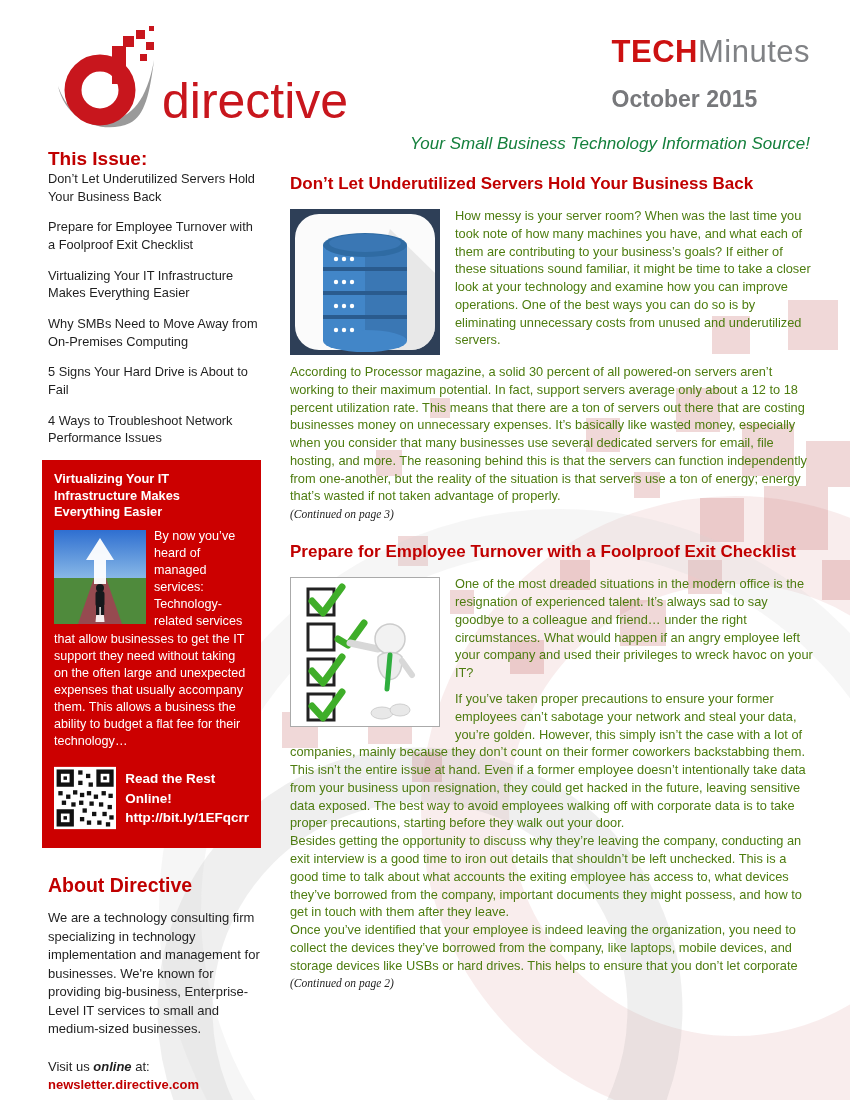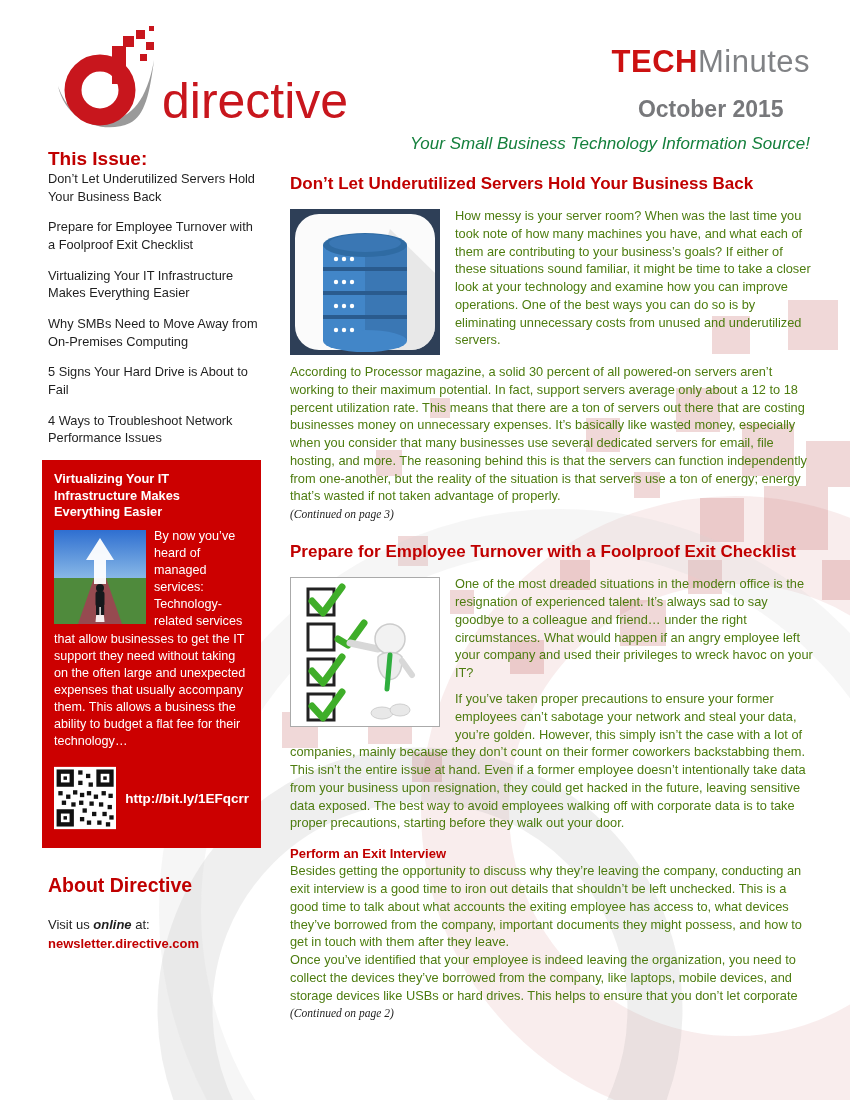--- a/index.html
+++ b/index.html
@@ -7,21 +7,21 @@
   .page {
     position:relative; width:850px; height:1100px; margin:0 auto;
     background:#ffffff; overflow:hidden;
     font-family:"Liberation Sans", sans-serif; color:#1a1a1a;
   }
   .watermark { position:absolute; left:0; top:0; z-index:0; }
   .content { position:relative; z-index:1; }
 
   
   .logo-svg { position:absolute; left:44px; top:16px; }
-  .hdr-right { position:absolute; right:40px; top:44px; text-align:center; }
+  .hdr-right { position:absolute; right:40px; top:34px; text-align:left; }
   .brand { font-size:31px; letter-spacing:0.5px; }
   .brand .tech { color:#cc1111; font-weight:bold; }
   .brand .minutes { color:#808285; font-weight:normal; }
   .date { margin-top:16px; font-size:23px; font-weight:bold; color:#77787b; }
   .tagline { position:absolute; right:40px; top:134px; font-size:17px; font-style:italic; color:#15803d; white-space:nowrap; }
 
   
   .leftcol { position:absolute; left:48px; top:148px; width:213px; }
   .issue-title { font-size:19px; font-weight:bold; color:#c00000; }
   .issue-list { list-style:none; }
@@ -190,27 +190,29 @@
                 <rect x="44" y="52" width="5" height="5"></rect>
               <rect x="56" y="52" width="5" height="5"></rect>
                 <rect x="64" y="56" width="5" height="5"></rect>
                 <rect x="30" y="58" width="5" height="5"></rect>
                 <rect x="38" y="62" width="5" height="5"></rect>
               <rect x="50" y="62" width="5" height="5"></rect>
                 <rect x="60" y="64" width="5" height="5"></rect>
             </g>
           </svg>
           <div class="cta-text">
+            <div>Read the Rest Online!</div>
             <div>http://bit.ly/1EFqcrr</div>
           </div>
         </div>
       </div>
 
       <div class="about">
         <div class="about-title">About Directive</div>
+        <div class="about-body">We are a technology consulting firm specializing in technology implementation and management for businesses. We're known for providing big-business, Enterprise-Level IT services to small and medium-sized businesses.</div>
         <div class="visit">
           <span>Visit us </span><b>online</b><span> at:</span><br>
           <a href="#" class="visit-link">newsletter.directive.com</a>
         </div>
       </div>
     </div>
 
     <div class="rightcol">
 
       <div class="art">
@@ -278,21 +280,20 @@
             <path d="M88,80 C86,110 114,110 112,80 C108,74 92,74 88,80 Z" fill="#ececec" stroke="#cfcfcf" stroke-width="1.5"></path>
             <line x1="100" y1="78" x2="97" y2="112" stroke="#2fae3e" stroke-width="5" stroke-linecap="round"></line>
             <line x1="112" y1="84" x2="122" y2="98" stroke="#d8d8d8" stroke-width="6" stroke-linecap="round"></line>
             <ellipse cx="92" cy="136" rx="11" ry="6" fill="#e8e8e8" stroke="#cfcfcf"></ellipse>
             <ellipse cx="110" cy="133" rx="10" ry="6" fill="#e8e8e8" stroke="#cfcfcf"></ellipse>
           </g>
         </svg>
         <p class="body-p">One of the most dreaded situations in the modern office is the resignation of experienced talent. It’s always sad to say goodbye to a colleague and friend… under the right circumstances. What would happen if an angry employee left your company and used their privileges to wreck havoc on your IT?</p>
         <p class="body-p mt">If you’ve taken proper precautions to ensure your former employees can’t sabotage your network and steal your data, you’re golden. However, this simply isn’t the case with a lot of companies, mainly because they don’t count on their former coworkers backstabbing them. This isn’t the entire issue at hand. Even if a former employee doesn’t intentionally take data from your business upon resignation, they could get hacked in the future, leaving sensitive data exposed. The best way to avoid employees walking off with corporate data is to take proper precautions, starting before they walk out your door.</p>
 
-        <div class="subhead">Perform an Exit Interview</div>
         <p class="body-p">Besides getting the opportunity to discuss why they’re leaving the company, conducting an exit interview is a good time to iron out details that shouldn’t be left unchecked. This is a good time to talk about what accounts the exiting employee has access to, what devices they’ve borrowed from the company, important documents they might possess, and how to get in touch with them after they leave.</p>
 
         <p class="body-p">Once you’ve identified that your employee is indeed leaving the organization, you need to collect the devices they’ve borrowed from the company, like laptops, mobile devices, and storage devices like USBs or hard drives. This helps to ensure that you don’t let corporate</p>
 
         <div class="continued">(Continued on page 2)</div>
       </div>
 
     </div>
   </div>
 </div>

